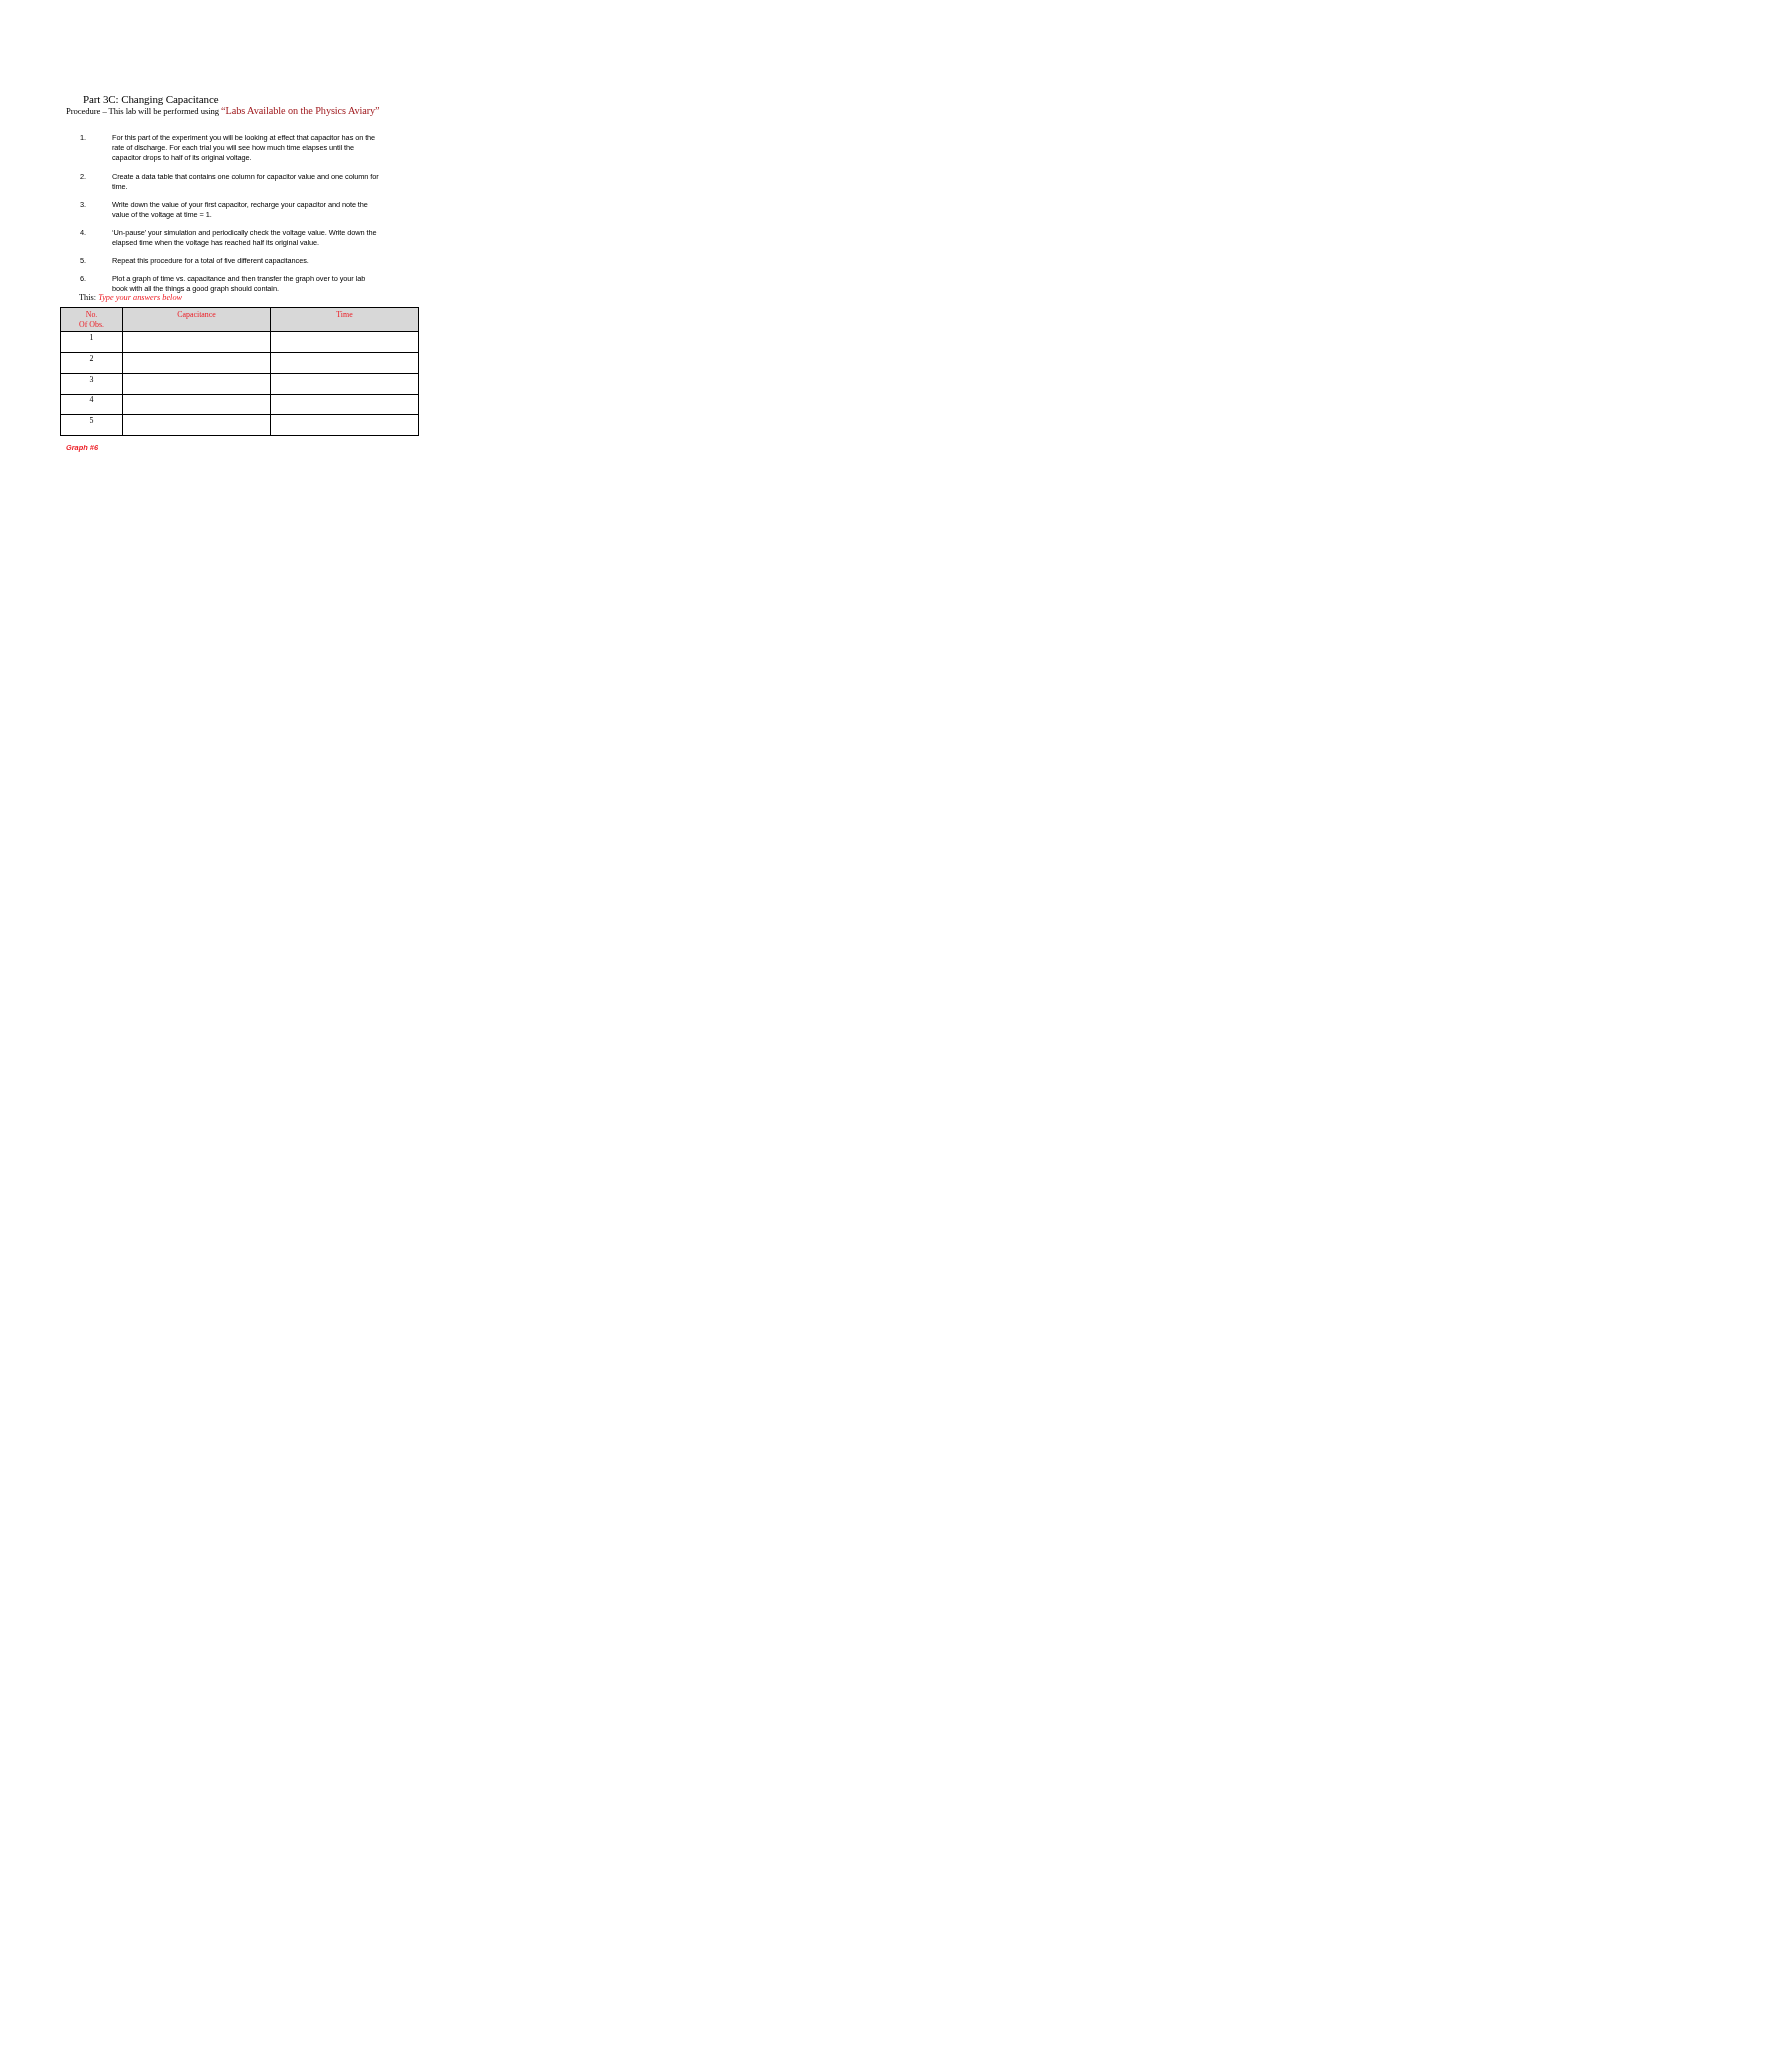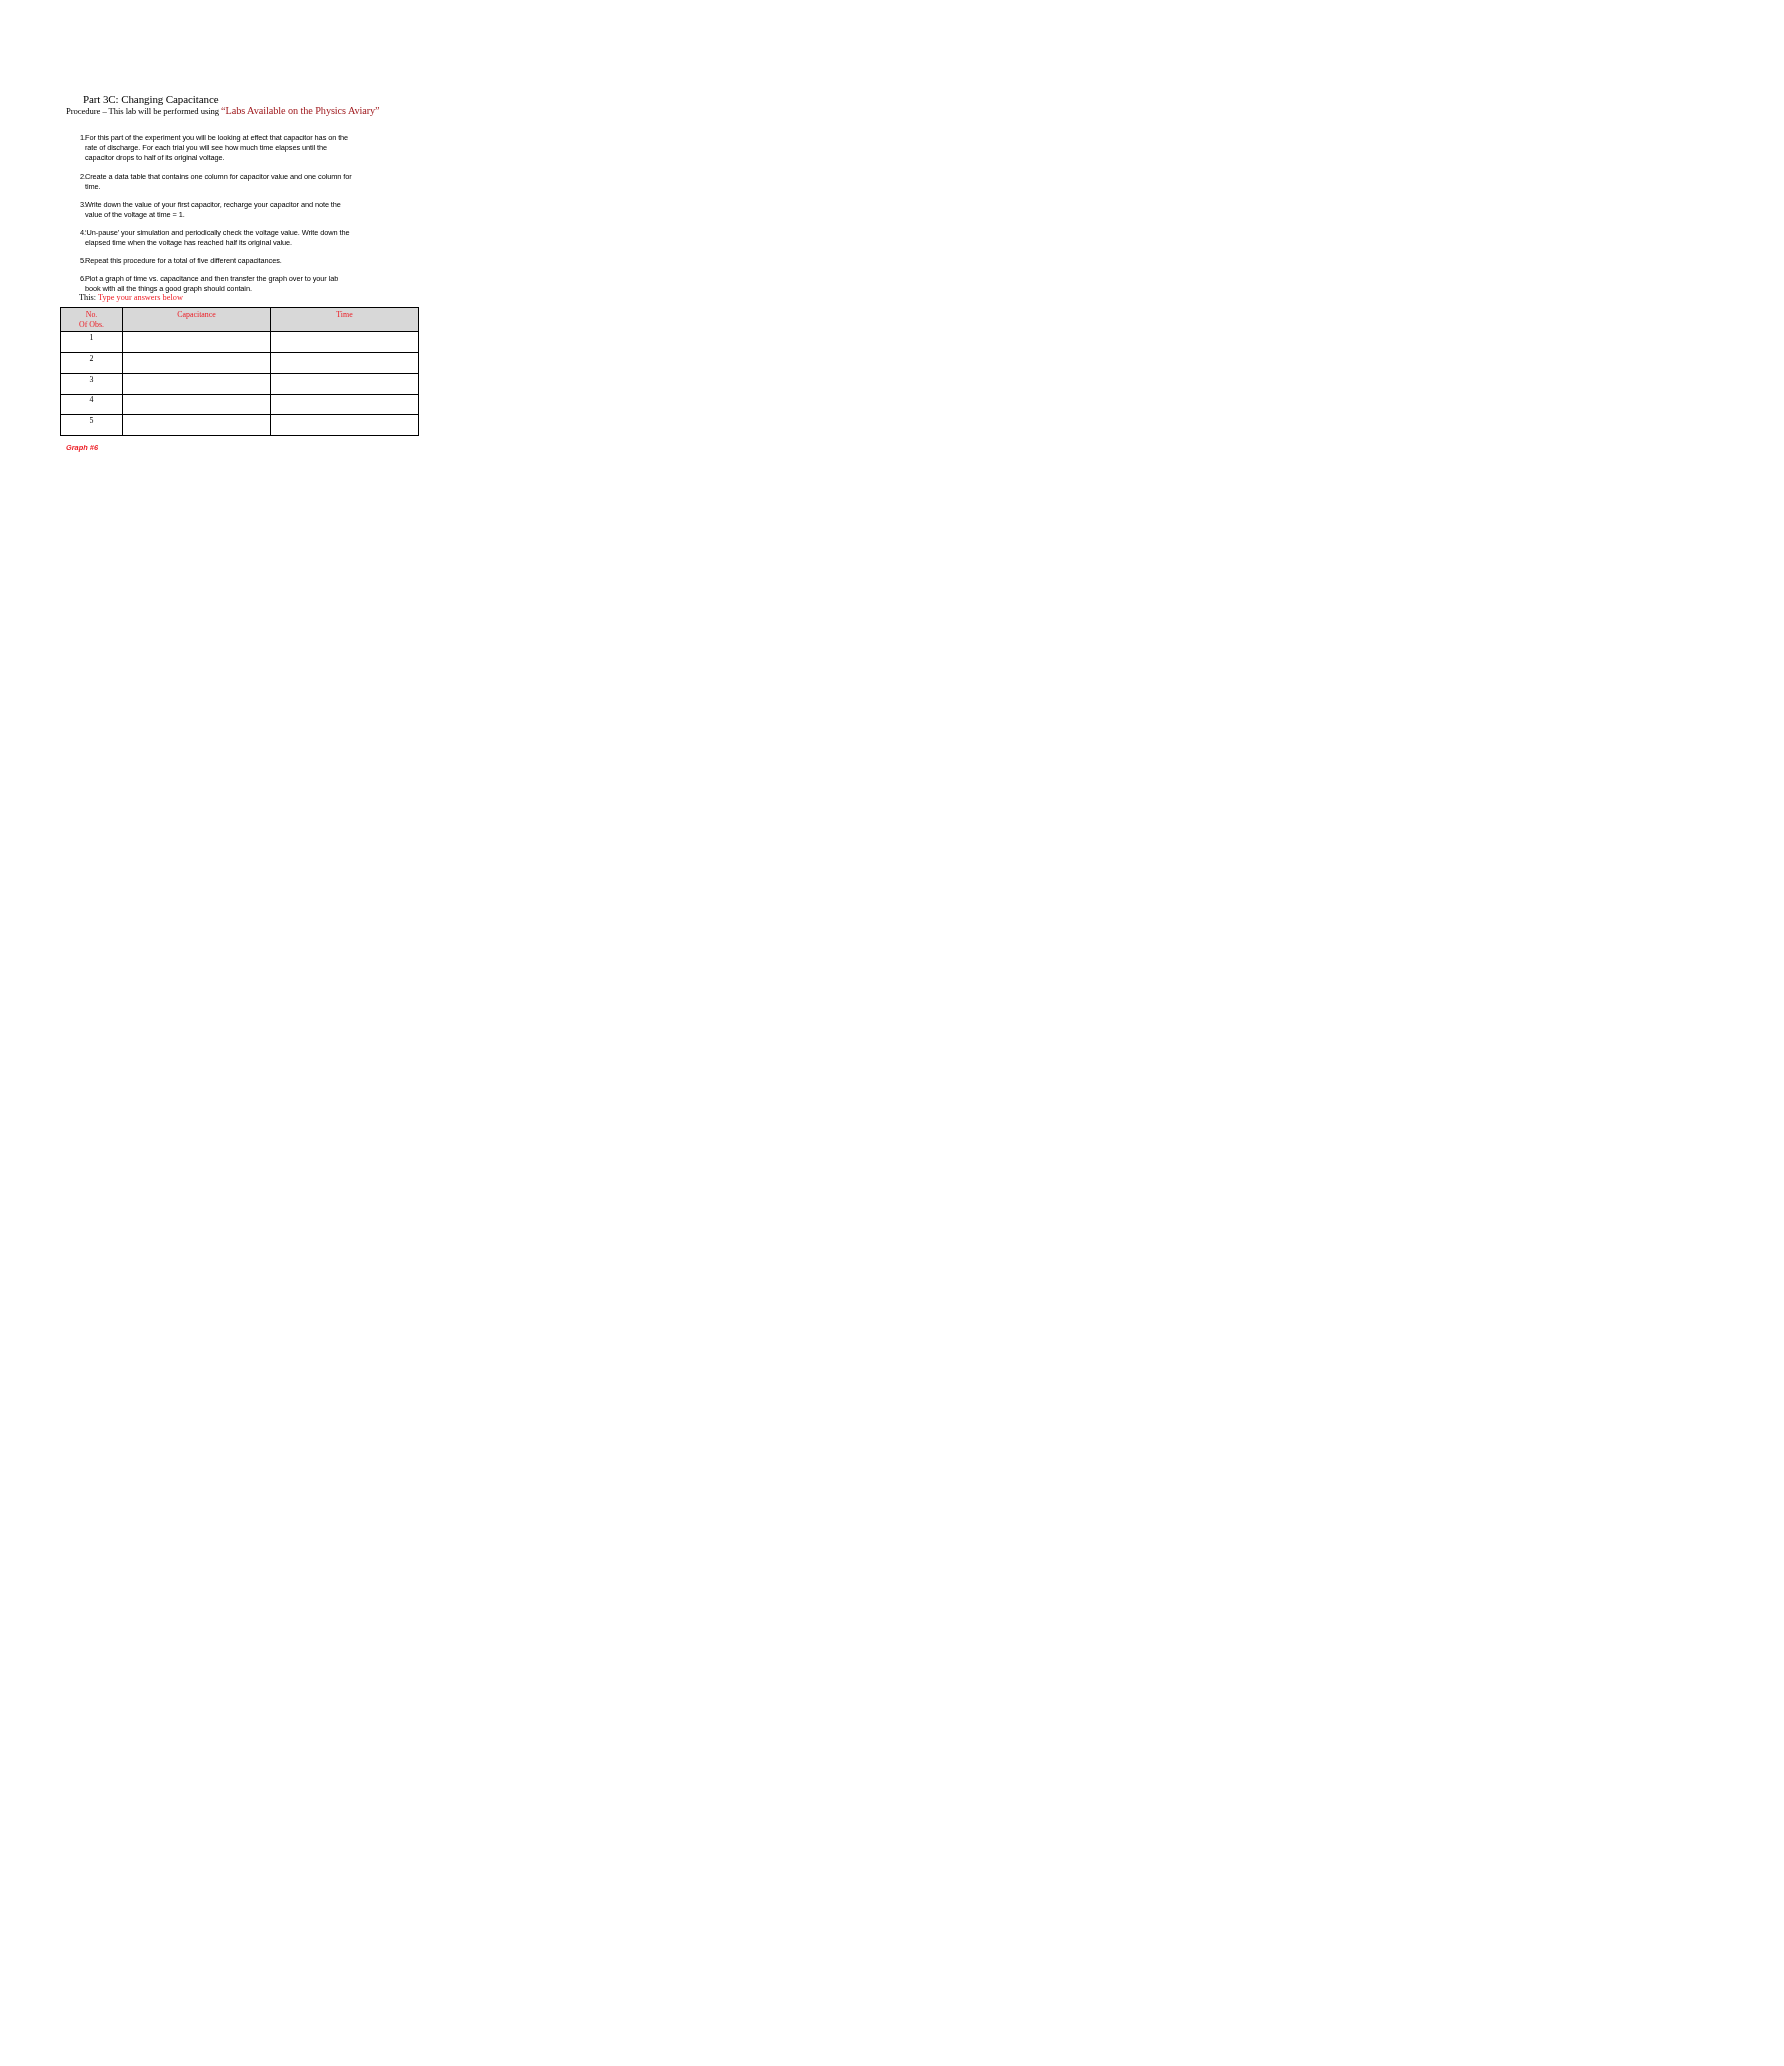--- a/index.html
+++ b/index.html
@@ -31,31 +31,32 @@
   .step{
     position:absolute;left:80px;width:339px;
     font-family:"Liberation Sans","DejaVu Sans",sans-serif;
     font-size:7.4px;line-height:10px;
     letter-spacing:-0.1px;
   }
   .step .num{
     position:absolute;left:0;top:0;
   }
   .step .txt{
-    margin-left:5px;
+    margin-left:32px;
     white-space:pre-line;
   }
   .step1{top:133px;} .step2{top:172px;} .step3{top:200px;}
   .step4{top:228px;} .step5{top:256px;} .step6{top:274px;}
   .data-line{
     position:absolute;left:79px;top:293px;
     font-size:8.3px;line-height:10.7px;
     white-space:nowrap;
   }
   .data-line .instruction{
+    font-style:italic;
     color:#ed1c24;
   }
   table.data-table{
     position:absolute;left:60px;top:307px;
     width:358px;
     border-collapse:collapse;
     table-layout:fixed;
   }
   table.data-table col.c1{width:62px;}
   table.data-table col.c2{width:148px;}

